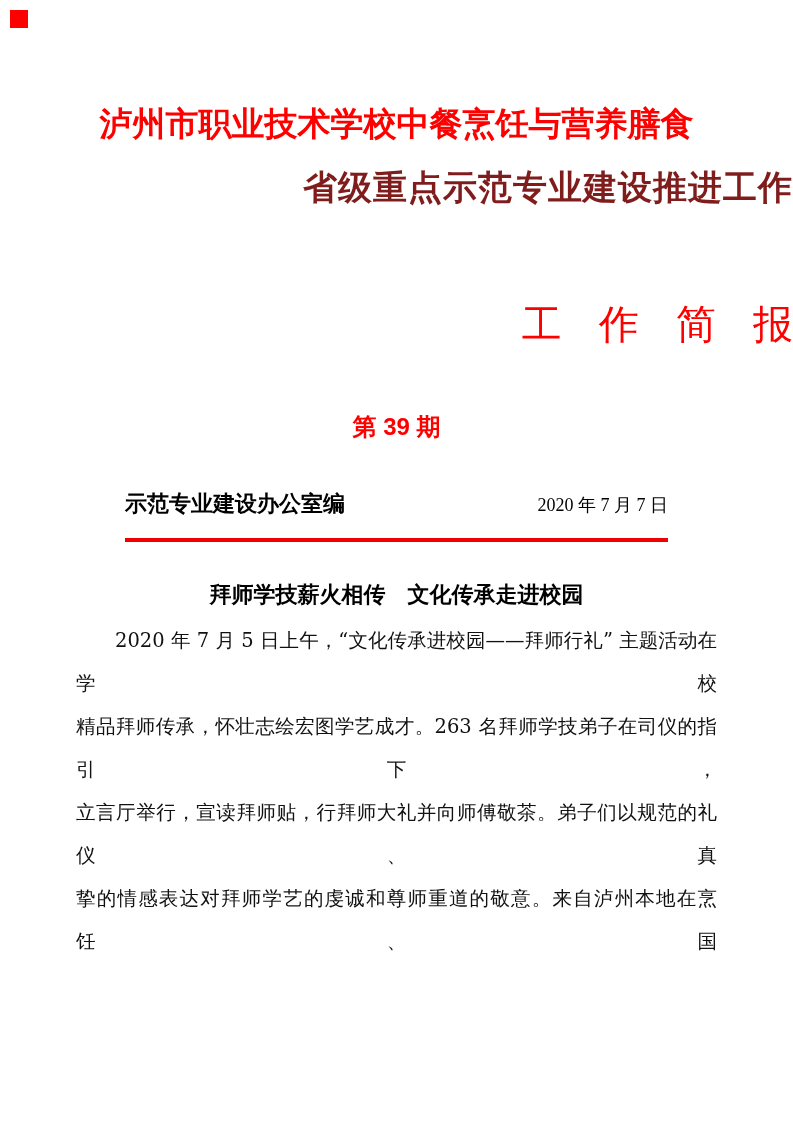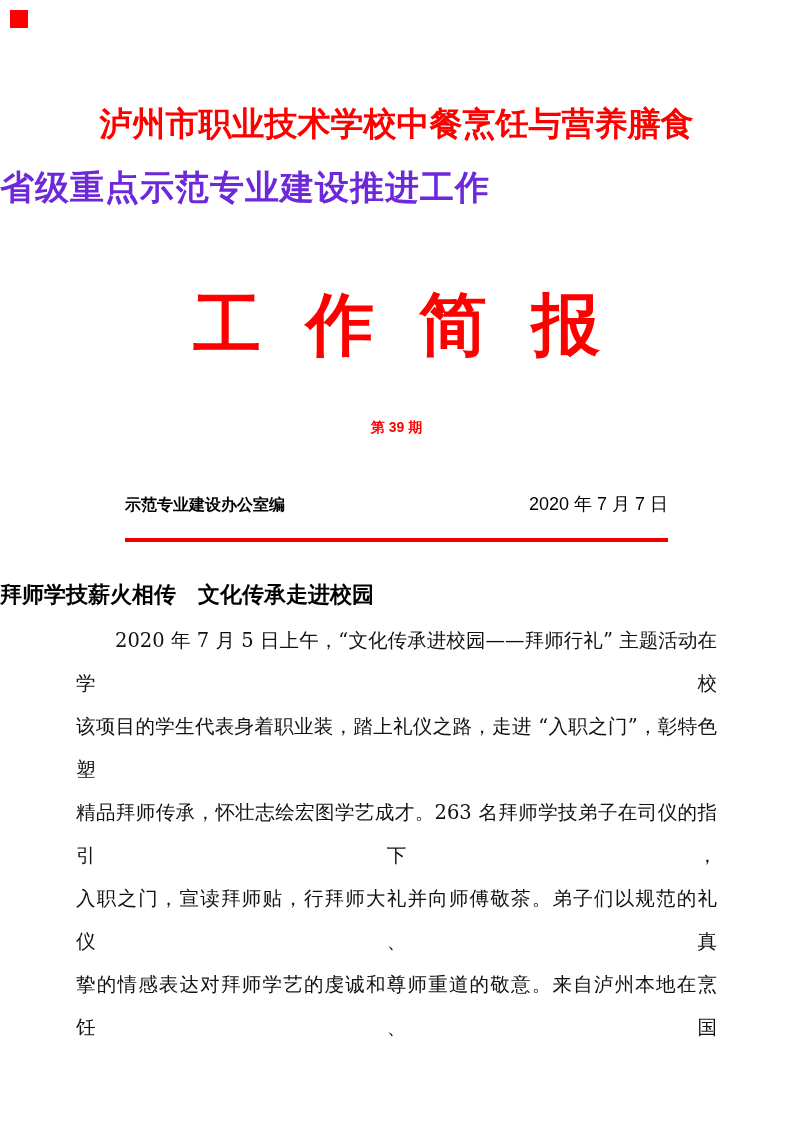--- a/index.html
+++ b/index.html
@@ -34,89 +34,90 @@
     font-size: 33px;
     line-height: 40px;
     letter-spacing: 0px;
     white-space: nowrap;
   }
   .masthead-line2 {
     position: absolute;
     top: 166px;
     left: 0;
     width: 100%;
-    text-align: left;
-    color: #6d28d9;
+    text-align: right;
+    color: #7f1d1d;
     font-weight: bold;
     font-size: 34px;
     line-height: 42px;
     letter-spacing: 1px;
     white-space: nowrap;
   }
   .bulletin-title {
     position: absolute;
     top: 290px;
     left: 0;
     width: 100%;
-    text-align: center;
+    text-align: right;
     color: #ff0000;
-    font-weight: bold;
-    font-size: 68px;
+    font-weight: normal;
+    font-size: 40px;
     line-height: 68px;
     word-spacing: 26px;
     white-space: nowrap;
   }
   .issue-label {
     position: absolute;
     top: 415px;
     left: 0;
     width: 100%;
     text-align: center;
     color: #ff0000;
     font-weight: bold;
-    font-size: 14px;
+    font-size: 24px;
     line-height: 24px;
   }
   .meta-row {
     position: absolute;
     top: 492px;
     left: 125px;
     width: 543px;
     display: flex;
     justify-content: space-between;
     align-items: baseline;
   }
   .meta-editor {
     color: #000000;
     font-weight: bold;
-    font-size: 16px;
+    font-size: 22px;
     line-height: 24px;
     white-space: nowrap;
   }
   .meta-date {
     color: #000000;
     font-weight: 400;
     font-size: 18px;
     line-height: 24px;
-    font-family: Liberation Sans, sans-serif;
+    font-family: Liberation Serif, serif;
     white-space: nowrap;
   }
   .red-rule {
     position: absolute;
     top: 538px;
     left: 125px;
     width: 543px;
     height: 4px;
     background: #f00000;
   }
   .article-heading {
     position: absolute;
     top: 580px;
     left: 0;
     width: 100%;
+    text-align: center;
     color: #000000;
     font-weight: bold;
     font-size: 22px;
     line-height: 30px;
     white-space: nowrap;
   }
   .article-body {
     position: absolute;
     top: 619px;
     left: 76px;
@@ -154,20 +155,19 @@
     <span class="meta-editor">示范专业建设办公室编</span>
     <span class="meta-date">2020 年 7 月 7 日</span>
   </div>
 
   <div class="red-rule"></div>
 
   <div class="article-heading">拜师学技薪火相传　文化传承走进校园</div>
 
   <div class="article-body">
     <div class="body-line first">2020 年 7 月 5 日上午，“文化传承进校园——拜师行礼” 主题活动在学校</div>
-    <div class="body-line">该项目的学生代表身着职业装，踏上礼仪之路，走进 “入职之门”，彰特色塑</div>
     <div class="body-line">精品拜师传承，怀壮志绘宏图学艺成才。263 名拜师学技弟子在司仪的指引下，</div>
-    <div class="body-line">入职之门，宣读拜师贴，行拜师大礼并向师傅敬茶。弟子们以规范的礼仪、真</div>
+    <div class="body-line">立言厅举行，宣读拜师贴，行拜师大礼并向师傅敬茶。弟子们以规范的礼仪、真</div>
     <div class="body-line">挚的情感表达对拜师学艺的虔诚和尊师重道的敬意。来自泸州本地在烹饪、国</div>
 
   </div>
 
 </div>
 
 </body></html>

